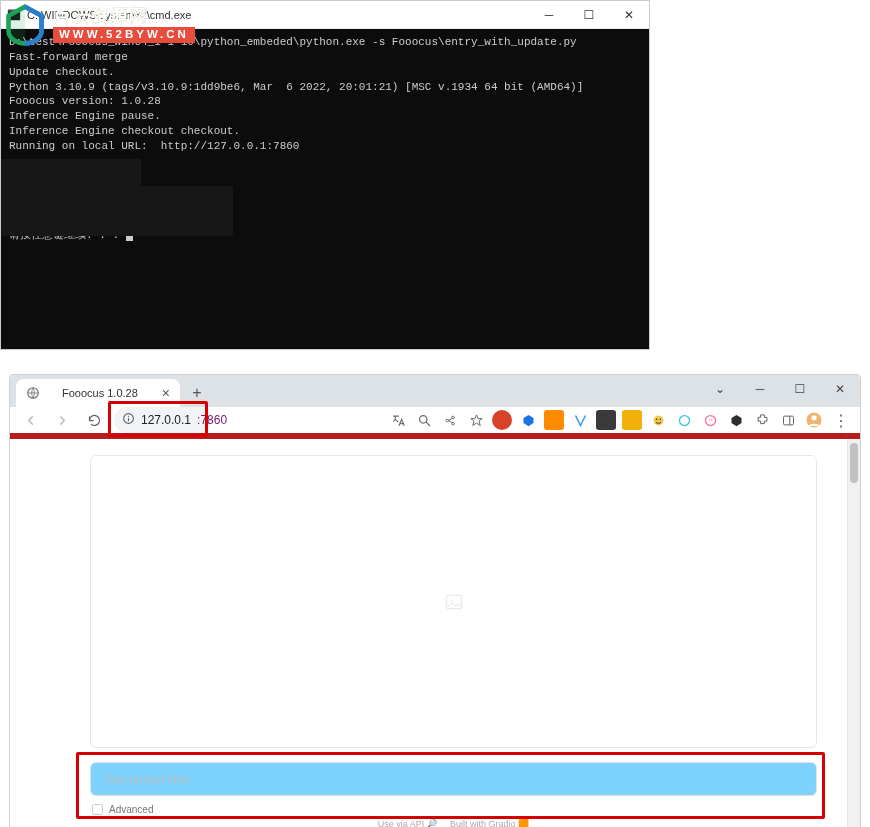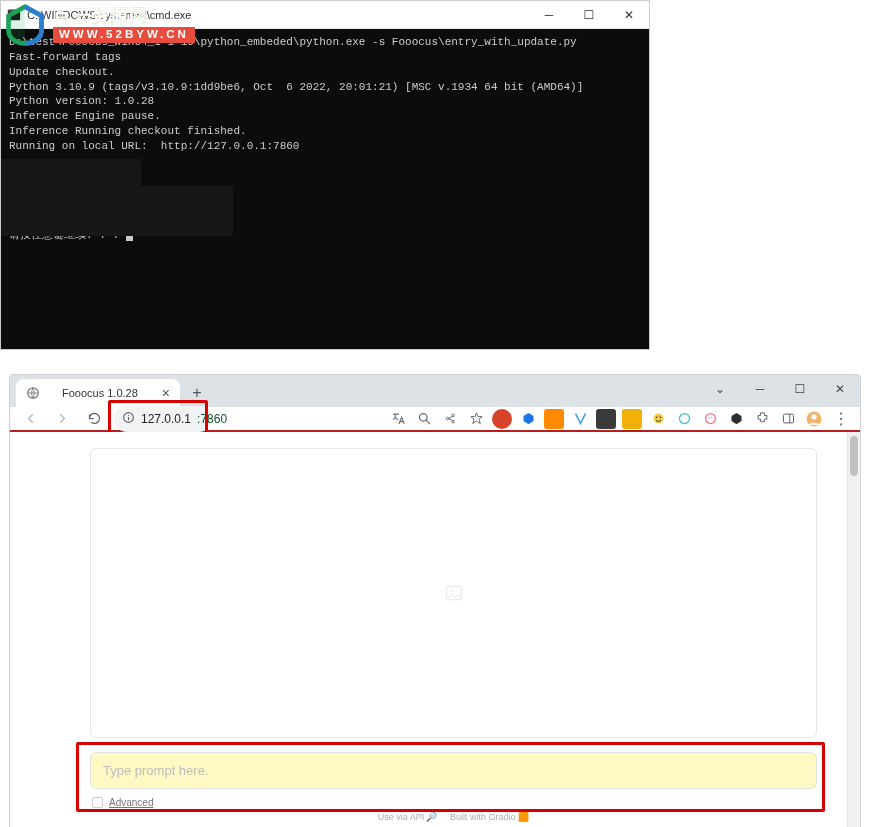--- a/index.html
+++ b/index.html
@@ -151,23 +151,23 @@
       position: absolute; right: 0; top: 0;
       display: flex;
     }
     .win-btn {
       width: 40px; height: 28px;
       display: flex; align-items: center; justify-content: center;
       font-size: 12px; color: #444;
     }
 
     .toolbar {
-      height: 25px;
-      background: #fff;
-      border-bottom: 2px solid #b91c1c;
+      height: 32px;
+      background: #fff;
+      border-bottom: 6px solid #b91c1c;
       display: flex;
       align-items: center;
       padding: 0 6px;
       gap: 4px;
     }
     .nav-btn {
       width: 28px; height: 28px;
       display: flex; align-items: center; justify-content: center;
       color: #5f6368;
       border-radius: 50%;
@@ -185,21 +185,21 @@
       background: #f1f3f4;
       display: flex;
       align-items: center;
       padding: 0 10px 0 8px;
       gap: 6px;
       font-size: 12px;
       color: #5f6368;
       white-space: nowrap;
     }
     .addr-text { color: #202124; }
-    .addr-port { color: #14532d; }
+    .addr-port { color: #701a75; }
     .red-box {
       position: absolute;
       border: 3px solid #d60000;
       border-radius: 2px;
       pointer-events: none;
     }
     .addr-red {
       left: -6px; top: -6px;
       width: 100px; height: 36px;
     }
@@ -271,42 +271,41 @@
     .prompt-row {
       display: flex;
       gap: 12px;
       align-items: stretch;
     }
     .prompt-input {
       flex: 1;
       border: 1px solid #e2e2e2;
       border-radius: 6px;
       padding: 10px 12px;
-      font-size: 13px;
+      font-size: 11px;
       color: #333;
-      background: #fef9c3;
+      background: #7dd3fc;
     }
     .prompt-input::placeholder { color: #bdbdbd; }
     .generate-btn {
       width: 105px;
       border: 1px solid #e2e2e2;
       border-radius: 6px;
       background: #f7f7f7;
       font-size: 11px;
       color: #444;
       display: flex; align-items: center; justify-content: center;
     }
     .advanced-row {
       display: flex;
       align-items: center;
       gap: 6px;
       font-size: 10px;
       color: #777;
       padding-left: 2px;
-      text-decoration: underline;
     }
     .chk {
       width: 11px; height: 11px;
       border: 1px solid #ccc;
       border-radius: 2px;
       background: #fff;
       appearance: none;
     }
     .prompt-red {
       left: -14px; right: -8px;
@@ -353,26 +352,26 @@
     </div>
     <div class="term-controls">
       <div class="term-btn">─</div>
       <div class="term-btn">☐</div>
       <div class="term-btn">✕</div>
     </div>
   </div>
 
   <div class="terminal-body">
 <pre><span>D:\test\Fooocus_win64_1-1-10\python_embeded\python.exe -s Fooocus\entry_with_update.py</span>
-<span>Fast-forward tags</span>
+<span>Fast-forward merge</span>
 <span>Update checkout.</span>
-<span>Python 3.10.9 (tags/v3.10.9:1dd9be6, Oct  6 2022, 20:01:21) [MSC v.1934 64 bit (AMD64)]</span>
-<span>Python version: 1.0.28</span>
+<span>Python 3.10.9 (tags/v3.10.9:1dd9be6, Mar  6 2022, 20:01:21) [MSC v.1934 64 bit (AMD64)]</span>
+<span>Fooocus version: 1.0.28</span>
 <span>Inference Engine pause.</span>
-<span>Inference Running checkout finished.</span>
+<span>Inference Engine checkout checkout.</span>
 <span>Running on local URL:  http://127.0.0.1:7860</span>
 
 
 
 
 <span>D:\test\Fooocus_win64_1-1-10&gt;pause</span>
 <span>请按任意键继续. . . </span><span class="term-cursor"></span></pre>
     <div class="black-patch patch1"></div>
     <div class="black-patch patch2"></div>
   </div>

